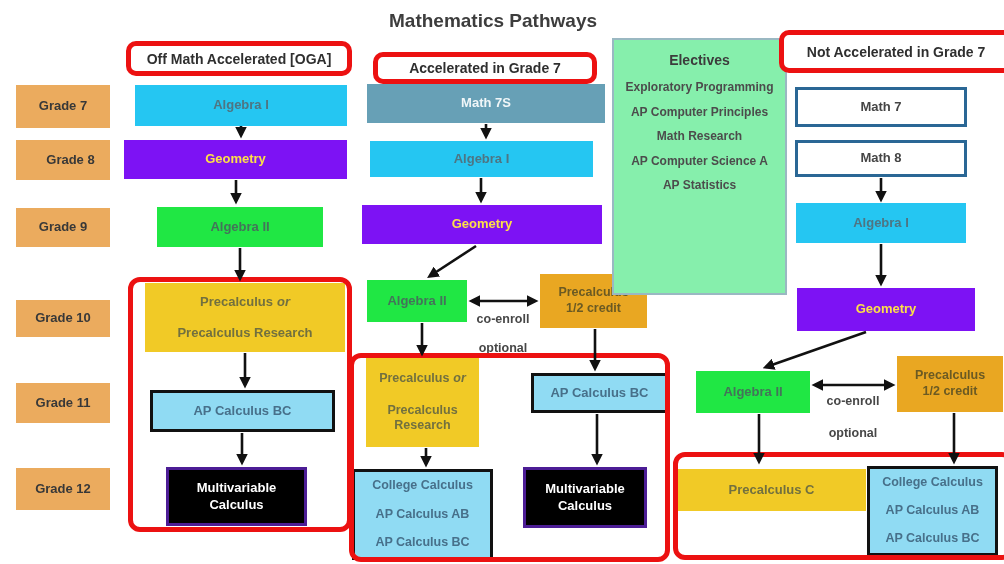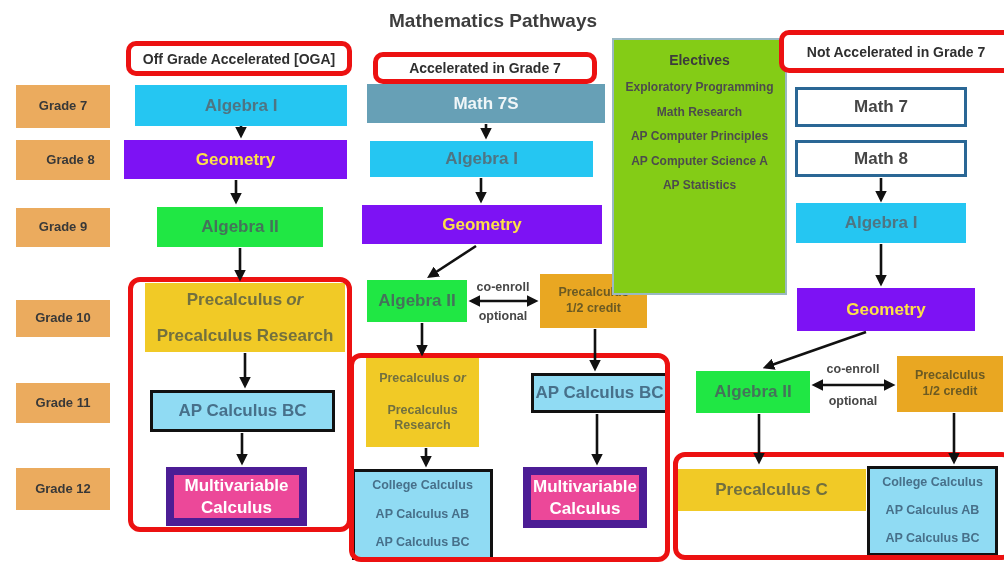--- a/index.html
+++ b/index.html
@@ -1,55 +1,55 @@
 <!DOCTYPE html>
 <html><head>
 <meta charset="utf-8">
 <style>
   html,body{margin:0;padding:0;background:#fff;}
   .canvas{position:relative;width:1004px;height:564px;background:#fff;overflow:hidden;
           font-family:"Liberation Sans", sans-serif;}
   .box{position:absolute;box-sizing:border-box;display:flex;align-items:center;justify-content:center;
-       text-align:center;font-weight:bold;font-size:17px;z-index:2;line-height:1.25;}
+       text-align:center;font-weight:bold;font-size:13px;z-index:2;line-height:1.25;}
   .col{flex-direction:column;}
   .cyan{background:#25c6f2;color:#4e7583;}
   .purple{background:#7d12f4;color:#fde047;}
   .green{background:#20e744;color:#44735a;}
   .yellow{background:#f1ca26;color:#72703f;}
   .amber{background:#e9a722;color:#6b5a23;}
   .steel{background:#67a0b6;color:#f0f6f8;}
   .lblue{background:#90dbf3;color:#47708a;border:3px solid #111;}
-  .orange{background:#ec4899;color:#fff;border:8px solid #4c1d95;}
+  .orange{background:#000000;color:#fff;border:3px solid #4c1d95;}
   .tan{background:#ebab5e;color:#383838;font-size:13px;}
   .whitebox{background:#fff;border:3px solid #2a6795;color:#454545;}
   .redoutline{position:absolute;box-sizing:border-box;border:5px solid #ec1111;border-radius:12px;
               background:transparent;z-index:4;pointer-events:none;}
   .header-pill{position:absolute;box-sizing:border-box;background:#fff;border:5px solid #ec1111;border-radius:10px;
                display:flex;align-items:center;justify-content:center;font-weight:bold;color:#2f2f2f;
                font-size:14px;z-index:3;text-align:center;}
   .page-title{position:absolute;font-size:19px;font-weight:bold;color:#3d3d3d;text-align:center;z-index:3;}
-  .flowlabel{position:absolute;font-size:12.5px;font-weight:bold;color:#474747;text-align:center;z-index:3;}
-  .electives{position:absolute;box-sizing:border-box;background:#84cc16;border:2px solid #9ab8c2;
+  .flowlabel{position:absolute;font-size:12.5px;font-weight:bold;color:#474747;text-align:center;z-index:3;margin-top:32px;}
+  .electives{position:absolute;box-sizing:border-box;background:#86efac;border:2px solid #9ab8c2;
              padding:10px 6px;text-align:center;z-index:2;}
   .electives .etitle{font-weight:bold;font-size:14px;color:#3c3c3c;margin:2px 0 12px 0;}
   .electives .eitem{font-weight:bold;font-size:12px;color:#4c4c4c;margin:9px 0;line-height:1.3;}
   .arrows{position:absolute;left:0;top:0;z-index:6;pointer-events:none;}
   .sm{font-size:12.5px;}
   .orline{display:flex;gap:4px;justify-content:center;align-items:baseline;}
   .spacer16{height:16px;}
   .around{justify-content:space-around;text-align:center;}
 </style>
 </head>
 <body>
 
 <div class="canvas">
 
   <div class="page-title" style="left:343px;top:10px;width:300px;">Mathematics Pathways</div>
 
-  <div class="header-pill" style="left:126px;top:41px;width:226px;height:35px;">Off Grade Accelerated [OGA]</div>
+  <div class="header-pill" style="left:126px;top:41px;width:226px;height:35px;">Off Math Accelerated [OGA]</div>
   <div class="header-pill" style="left:373px;top:52px;width:224px;height:32px;">Accelerated in Grade 7</div>
   <div class="header-pill" style="left:779px;top:30px;width:234px;height:43px;">Not Accelerated in Grade 7</div>
 
   <div class="box tan" style="left:16px;top:85px;width:94px;height:43px;">Grade 7</div>
   <div class="box tan" style="left:16px;top:140px;width:94px;height:40px;padding-left:15px;">Grade 8</div>
   <div class="box tan" style="left:16px;top:208px;width:94px;height:39px;">Grade 9</div>
   <div class="box tan" style="left:16px;top:300px;width:94px;height:37px;">Grade 10</div>
   <div class="box tan" style="left:16px;top:383px;width:94px;height:40px;">Grade 11</div>
   <div class="box tan" style="left:16px;top:468px;width:94px;height:42px;">Grade 12</div>
 
@@ -97,22 +97,22 @@
     <div>AP Calculus BC</div>
   </div>
   <div class="box orange col" style="left:523px;top:467px;width:124px;height:61px;">
     <div>Multivariable</div>
     <div>Calculus</div>
   </div>
 
   <div class="electives" style="left:612px;top:38px;width:175px;height:257px;">
     <div class="etitle">Electives</div>
     <div class="eitem">Exploratory Programming</div>
+    <div class="eitem">AP Computer Principles</div>
     <div class="eitem">Math Research</div>
-    <div class="eitem">AP Computer Principles</div>
     <div class="eitem">AP Computer Science A</div>
     <div class="eitem">AP Statistics</div>
   </div>
 
   <div class="box whitebox" style="left:795px;top:87px;width:172px;height:40px;">Math 7</div>
   <div class="box whitebox" style="left:795px;top:140px;width:172px;height:37px;">Math 8</div>
   <div class="box cyan" style="left:796px;top:203px;width:170px;height:40px;">Algebra I</div>
   <div class="box purple" style="left:797px;top:288px;width:178px;height:43px;">Geometry</div>
   <div class="box green" style="left:696px;top:371px;width:114px;height:42px;">Algebra II</div>
   <div class="flowlabel" style="left:818px;top:362px;width:70px;">co-enroll</div>

